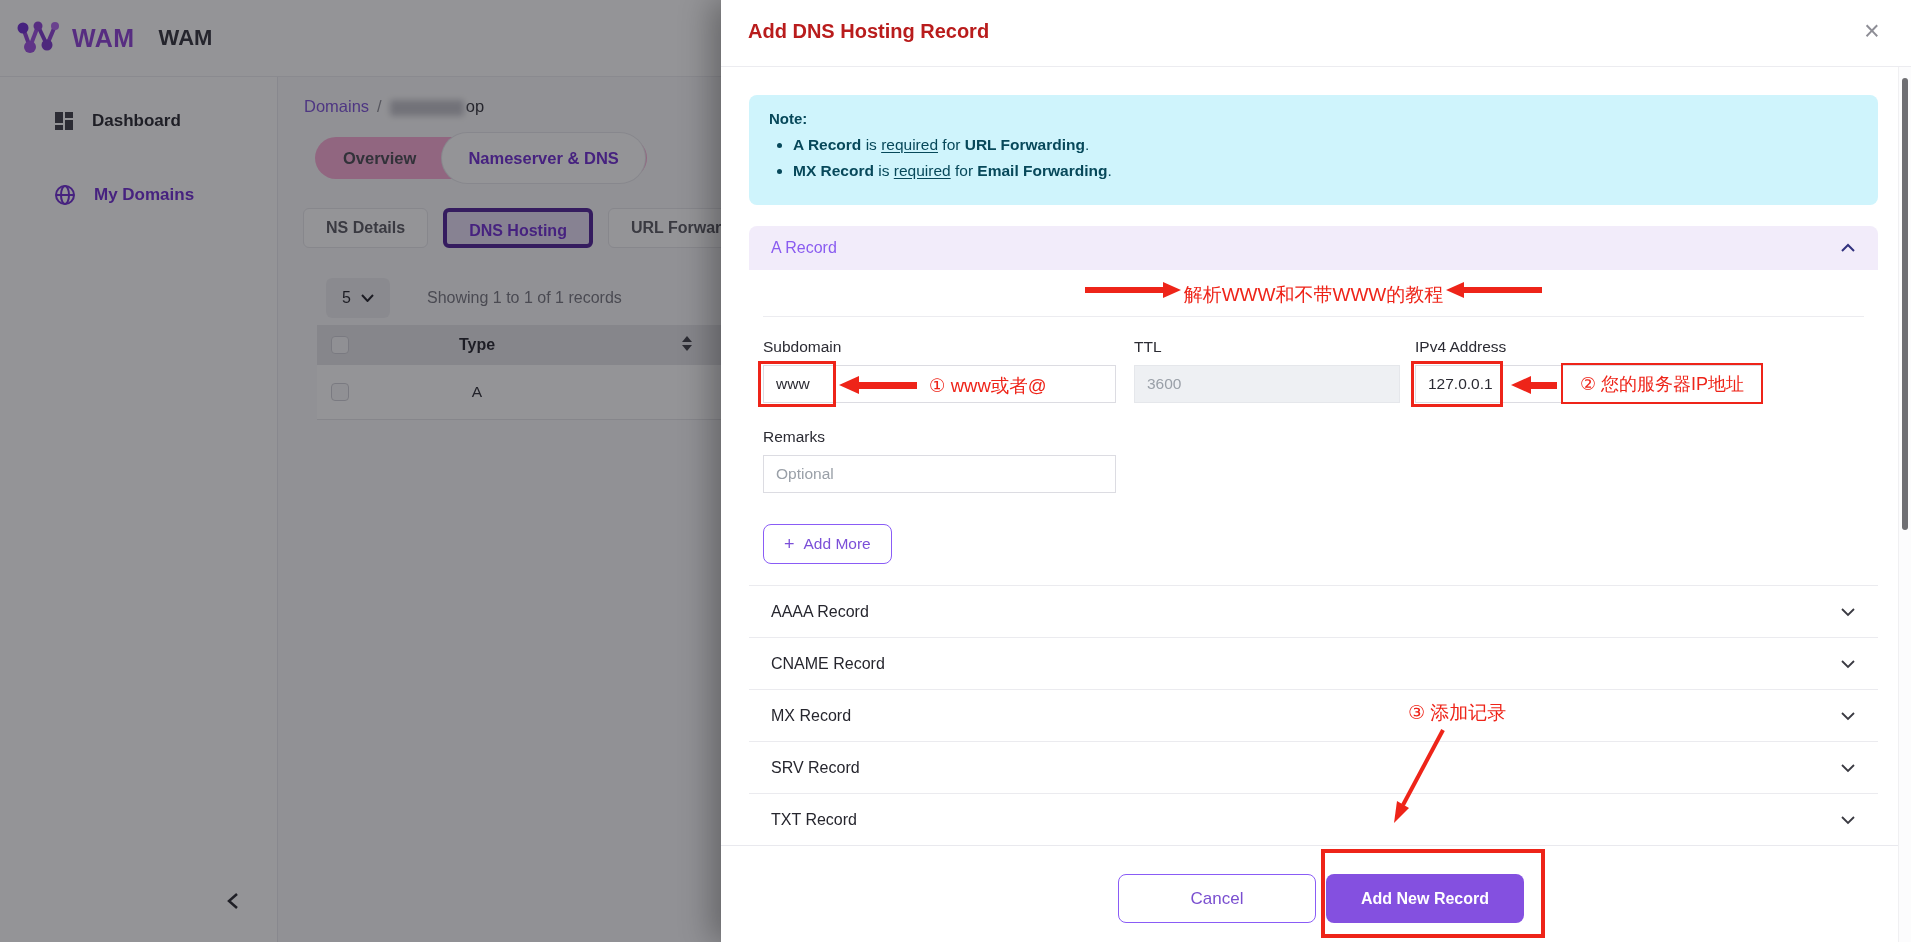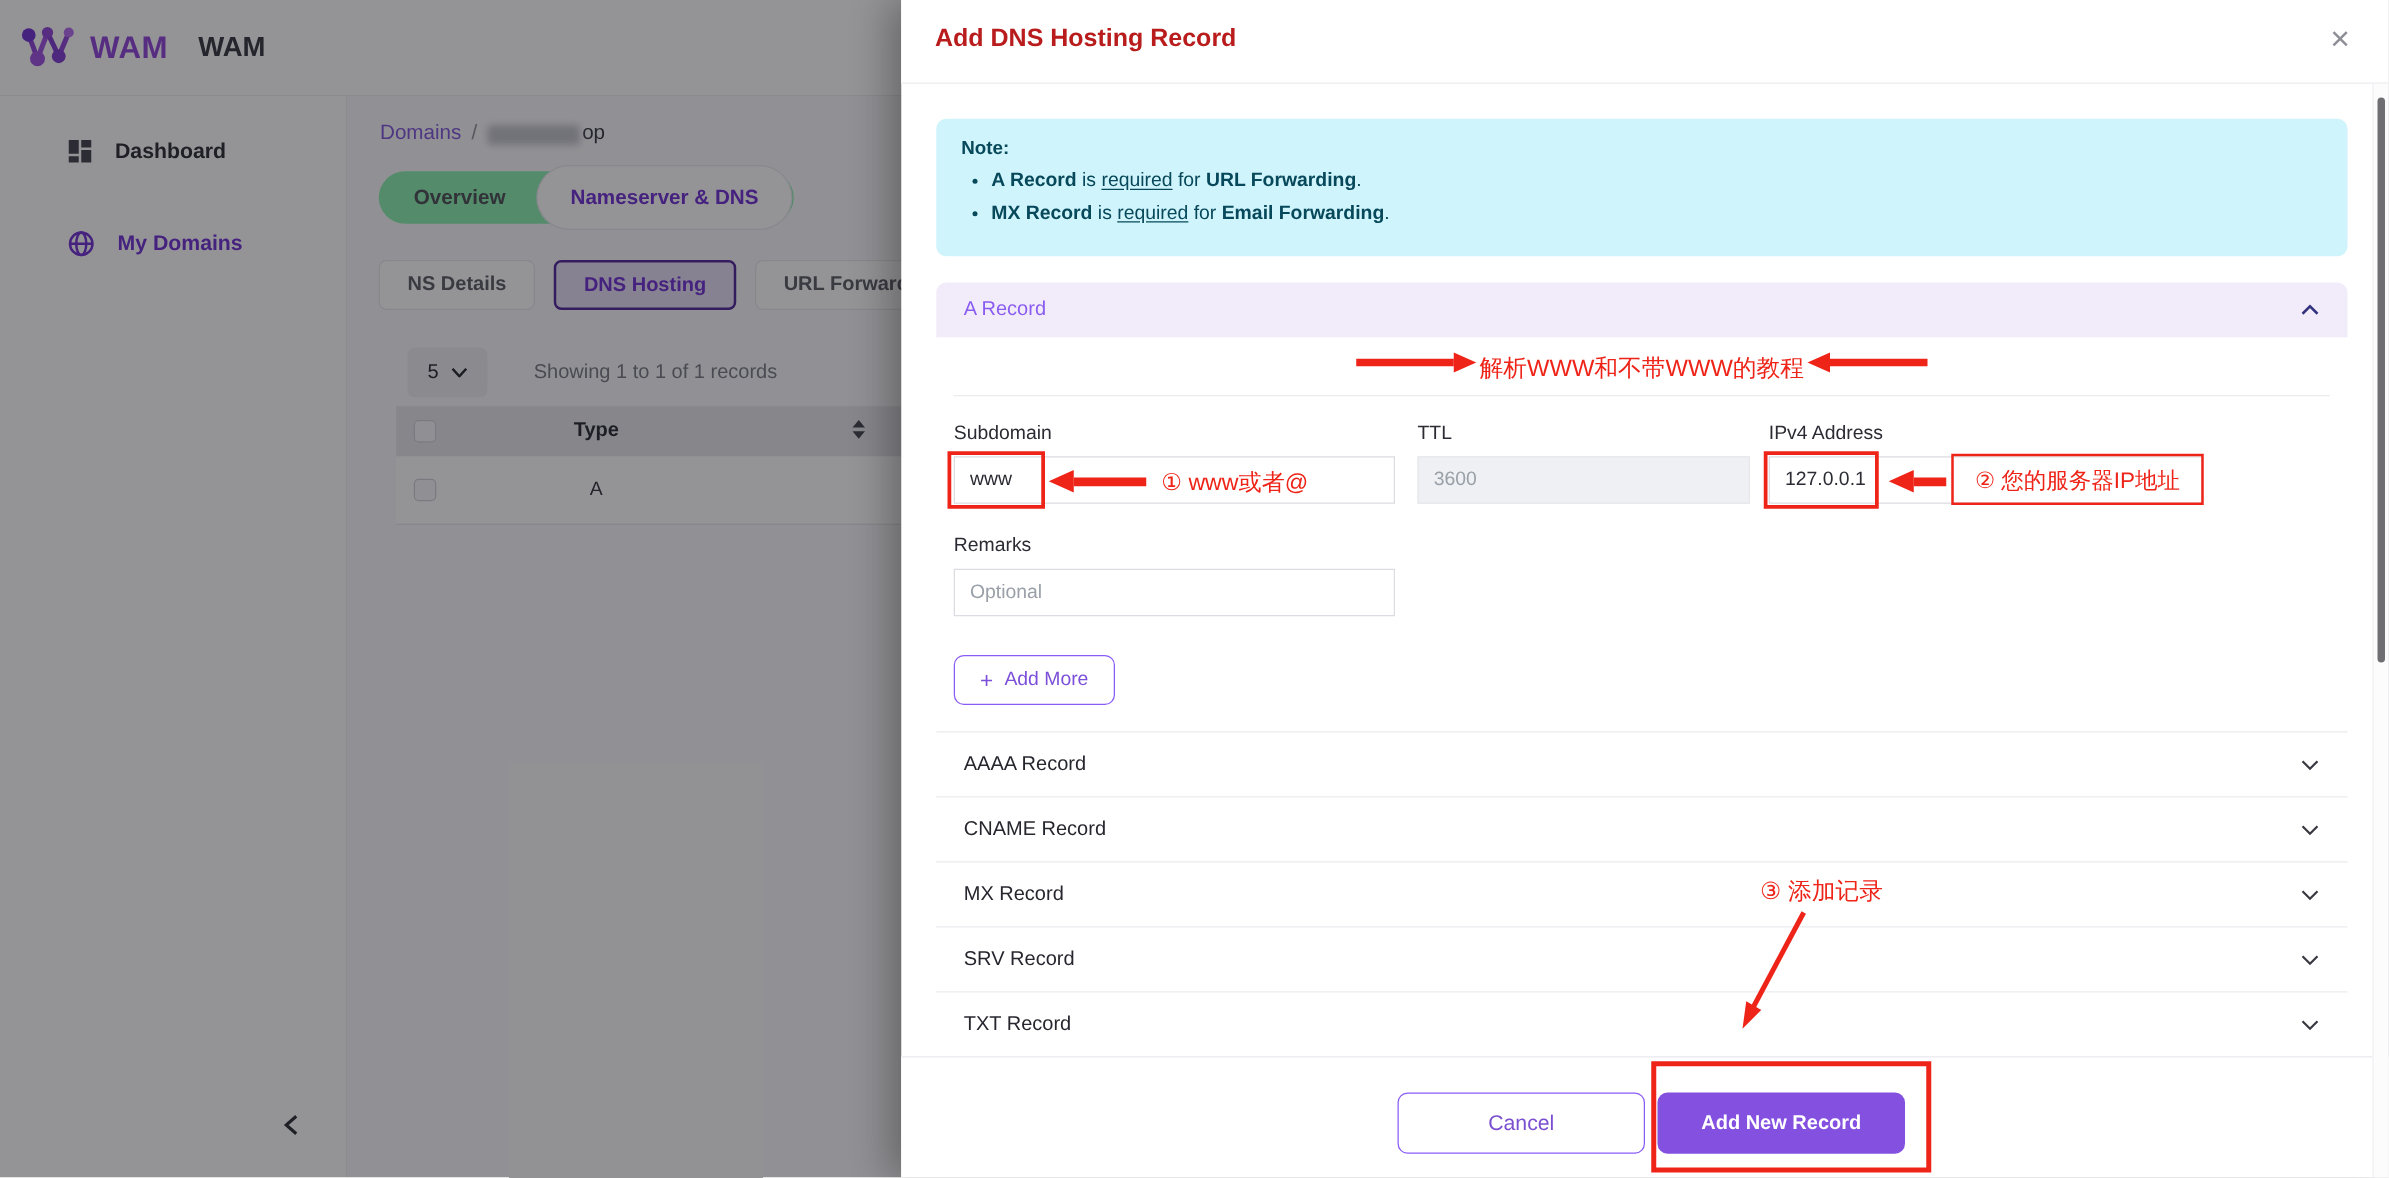--- a/index.html
+++ b/index.html
@@ -23,30 +23,30 @@
   .collapse-btn{position:absolute;left:226px;bottom:28px;cursor:pointer}
 
   .content{position:absolute;left:278px;top:77px;right:0;bottom:0;background:#fafafb;z-index:1;overflow:hidden}
   .breadcrumb{position:absolute;left:26px;top:20px;font-size:16.5px;display:flex;align-items:flex-end}
   .bc-root{color:#7b4fd8;cursor:pointer}
   .bc-sep{color:#8b8b94;margin:0 8px}
   .bc-blur{display:inline-block;width:74px;height:16px;background:#bfbfc6;border-radius:3px;
            filter:blur(3px);margin-right:2px}
   .bc-suffix{color:#2f2f38}
 
-  .pilltabs{position:absolute;left:25px;top:60px;height:42px;background:#86efac;border-radius:24px;
+  .pilltabs{position:absolute;left:37px;top:60px;height:42px;background:#f9a8d4;border-radius:24px;
             display:flex;padding:0 2px}
   .pill{padding:0 26px;font-size:16.5px;font-weight:600;color:#46464f;line-height:42px;cursor:pointer;white-space:nowrap}
   .pill.active{background:#fff;border-radius:25px;color:#6d28d2;height:50px;line-height:50px;
                margin:-4px 0;box-shadow:0 0 0 1px #e7e7ec}
 
   .subtabs{position:absolute;left:25px;top:131px;display:flex;gap:15px}
   .stab{height:40px;line-height:38px;padding:0 22px;border-radius:6px;font-size:16px;font-weight:600;
         background:#fff;border:1px solid #e6e6ea;color:#55555e;cursor:pointer;white-space:nowrap}
-  .stab.active{background:#e7def6;color:#6d28d2;border:2px solid #4c1d95}
+  .stab.active{background:#e7def6;color:#6d28d2;border:4px solid #4c1d95}
 
   .pagesize{position:absolute;left:48px;top:201px;width:64px;height:40px;background:#ededf0;border-radius:6px;
             display:flex;align-items:center;justify-content:center;gap:10px;font-size:16px;color:#1e1e26;cursor:pointer}
   .showing{position:absolute;left:149px;top:212px;font-size:16px;color:#74747e}
 
   .table{position:absolute;left:39px;top:248px;width:900px}
   .thead{height:40px;background:#e5e5e9;display:flex;align-items:center;position:relative}
   .trow{height:55px;background:#fff;display:flex;align-items:center;border-bottom:1px solid #e4e4e8}
   .cb{width:18px;height:18px;border:1.5px solid #cfcfd5;border-radius:4px;background:#f8f8fa;
       margin-left:14px;flex:0 0 auto;cursor:pointer}

